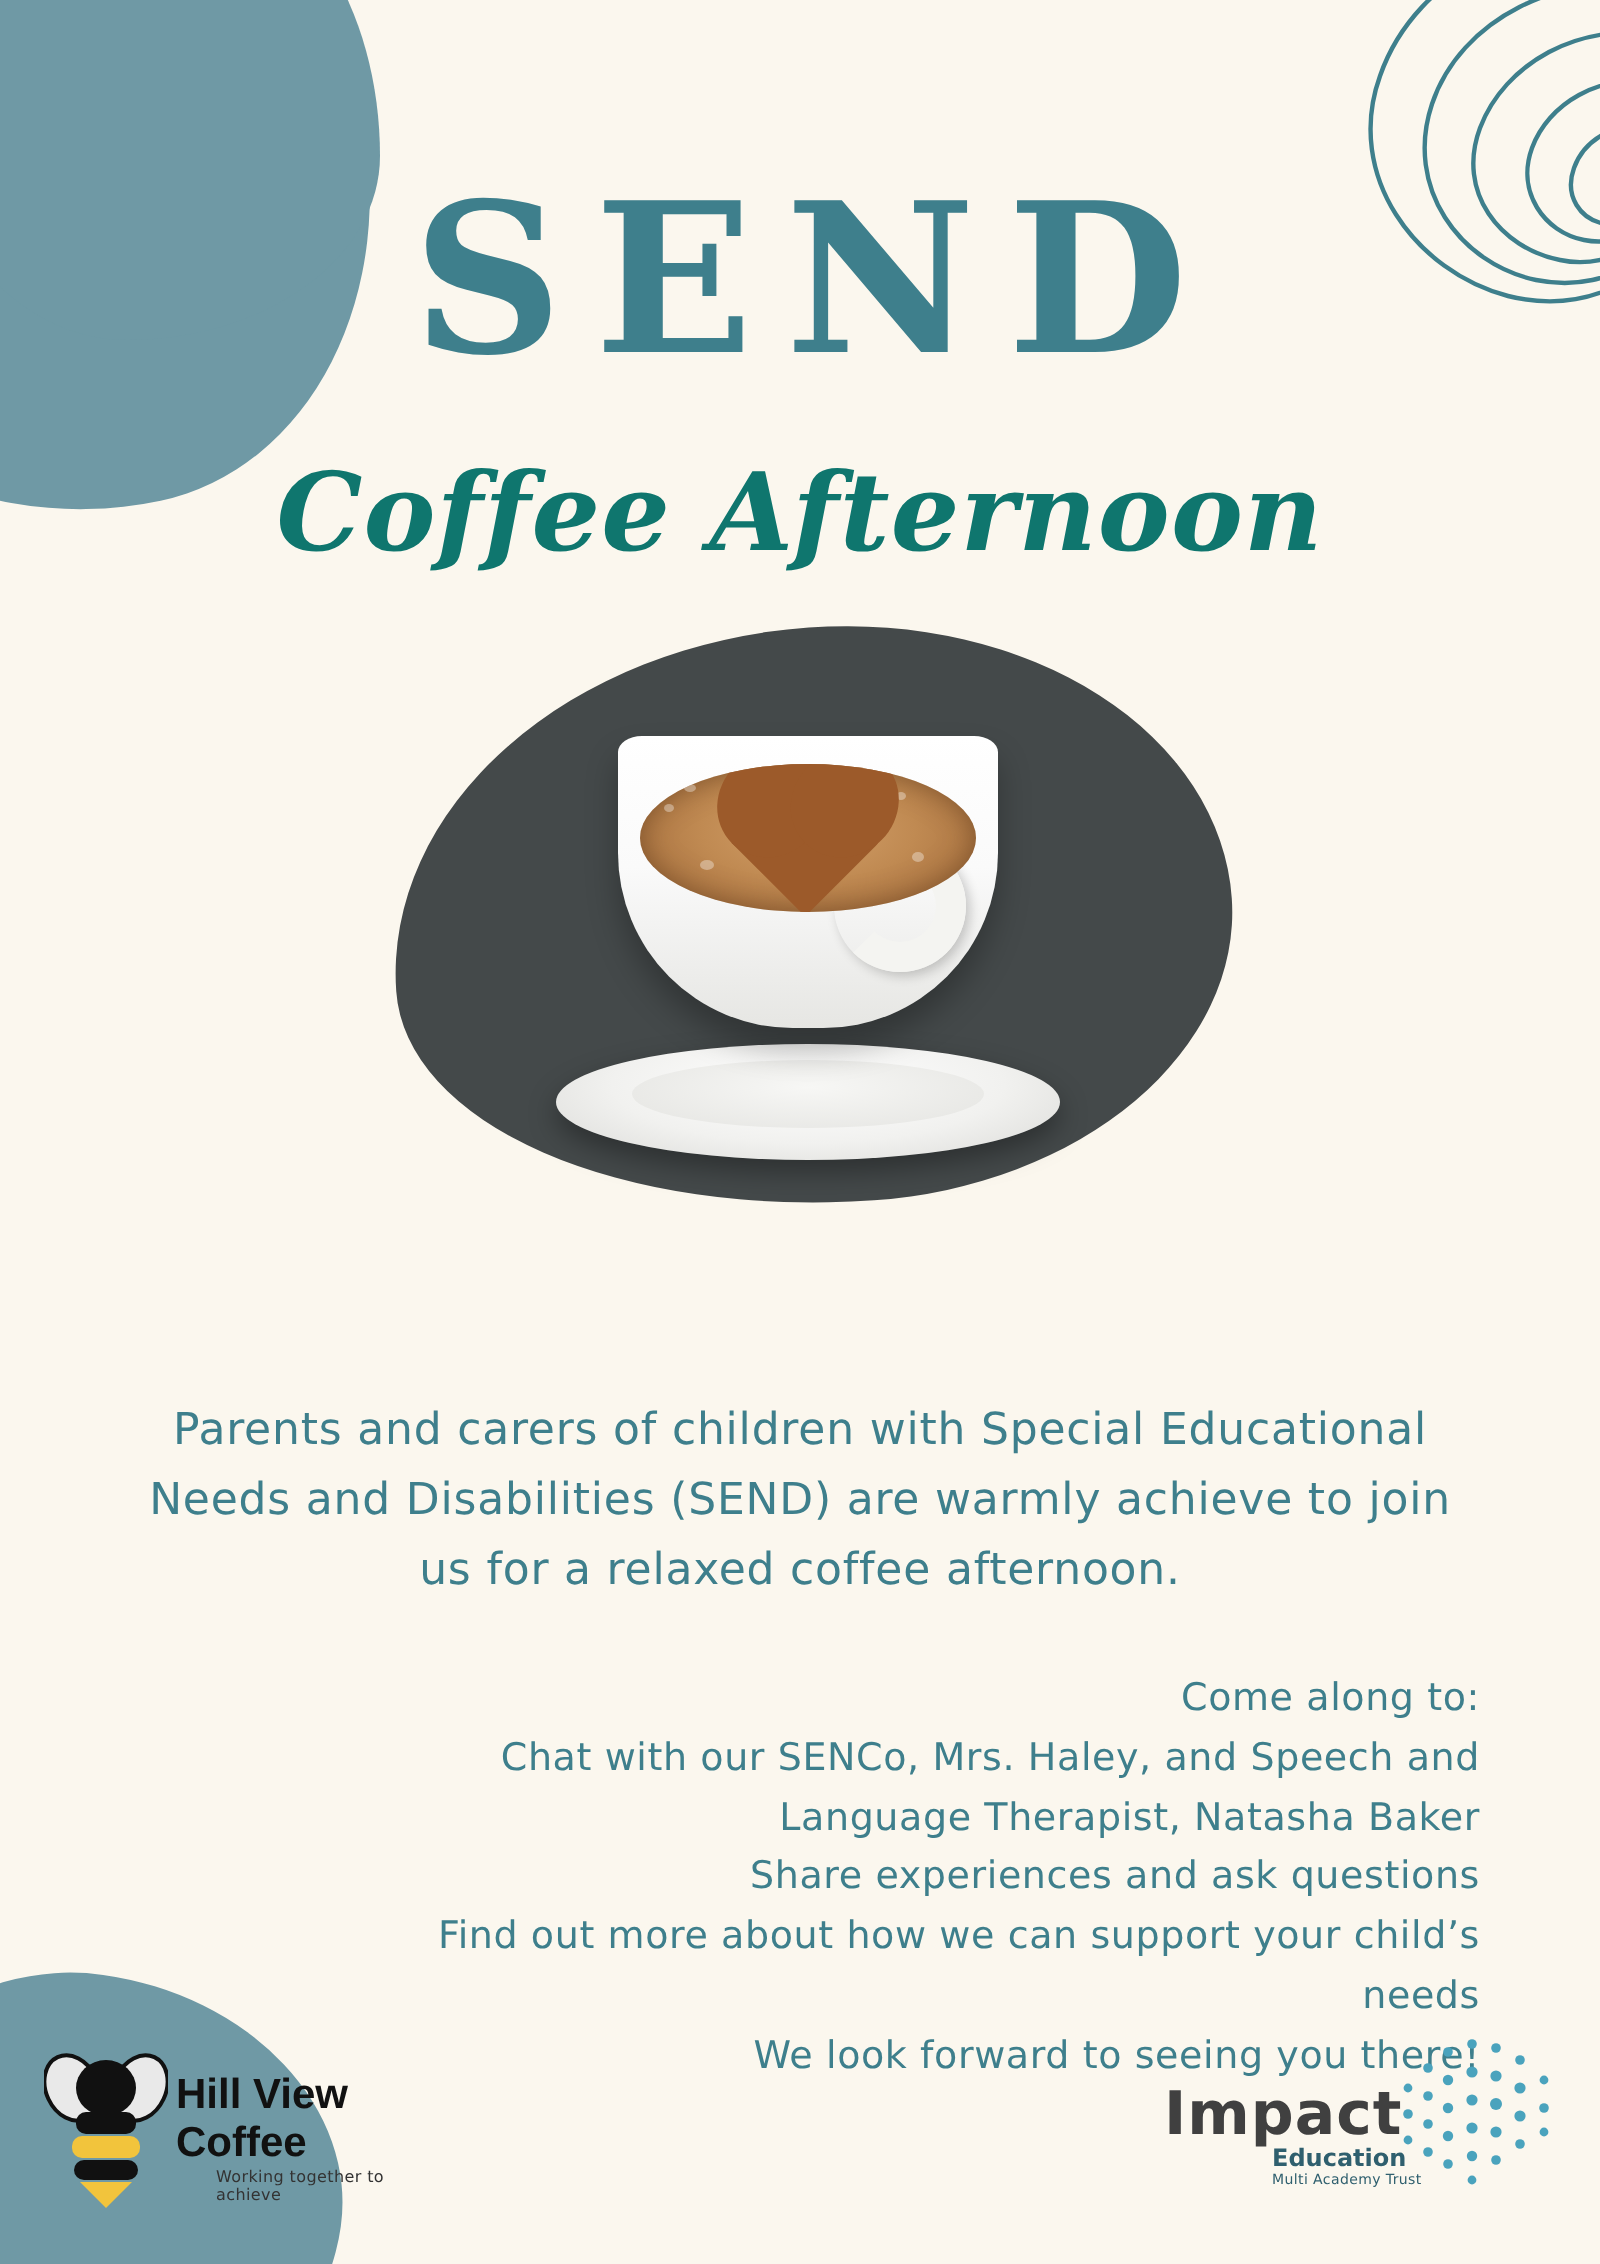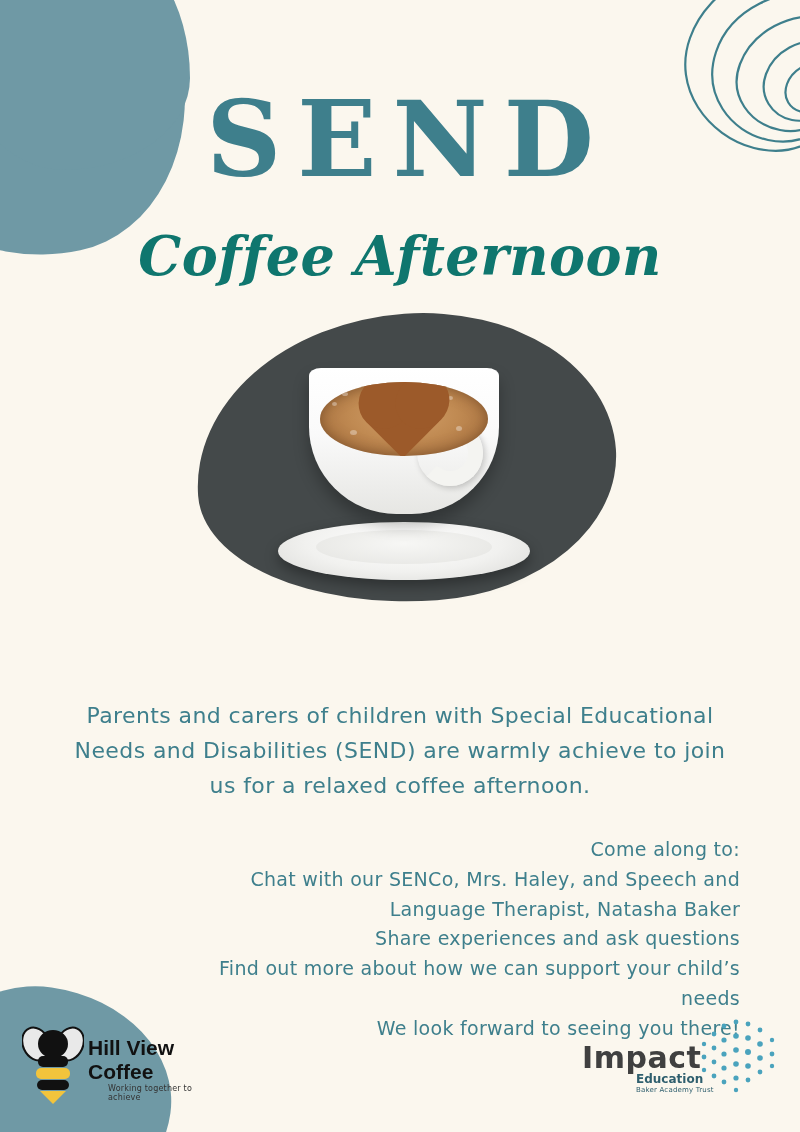--- a/index.html
+++ b/index.html
@@ -418,16 +418,16 @@
           <circle cx="64" cy="30" r="2.8"></circle>
           <circle cx="64" cy="44" r="2.8"></circle>
           <circle cx="64" cy="58" r="2.4"></circle>
         <circle cx="76" cy="26" r="2.2"></circle>
           <circle cx="76" cy="40" r="2.4"></circle>
           <circle cx="76" cy="52" r="2.2"></circle>
       </g>
     </svg>
     <div class="impact-text">Impact</div>
     <div class="impact-sub1">Education</div>
-    <div class="impact-sub2">Baker Academy Trust</div>
+    <div class="impact-sub2">Multi Academy Trust</div>
   </div>
 
 </div>
 
 </body></html>

